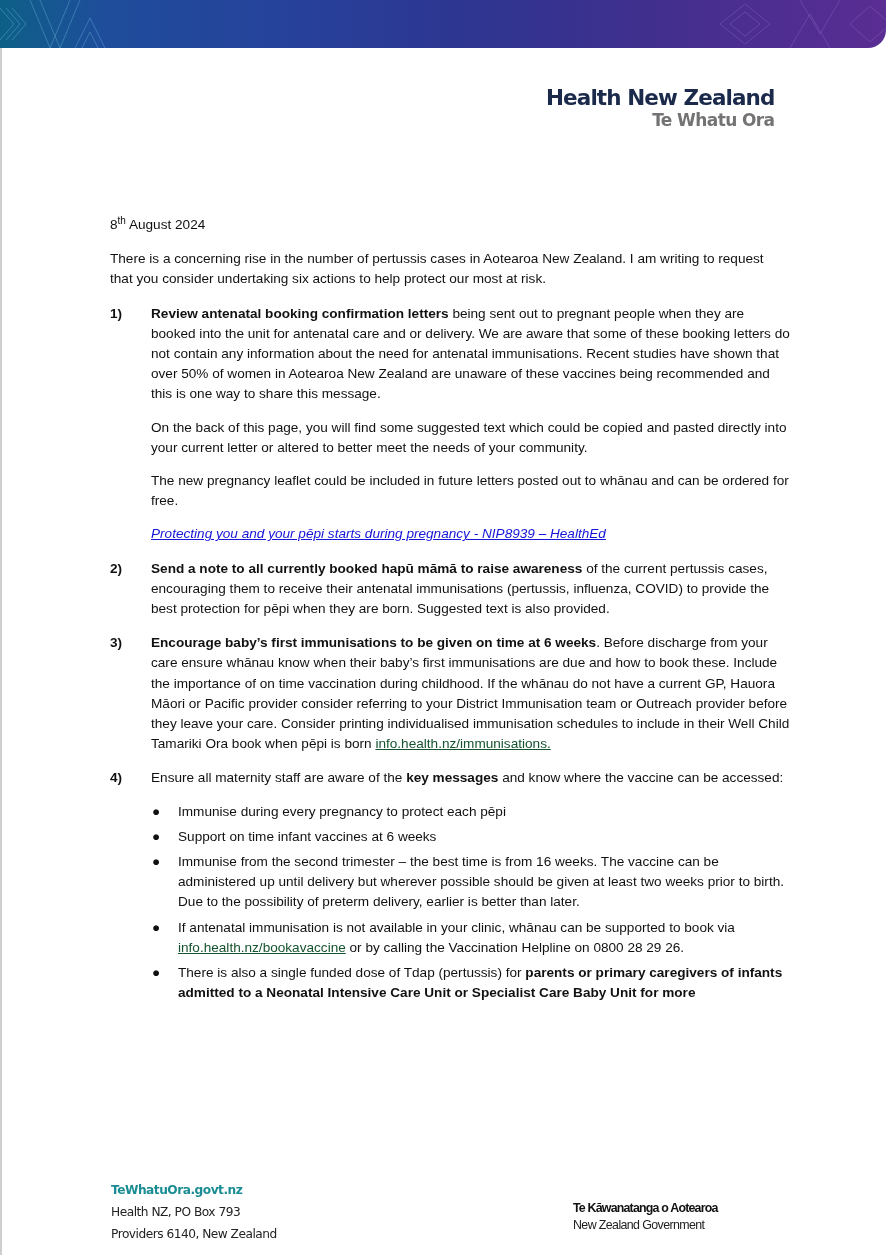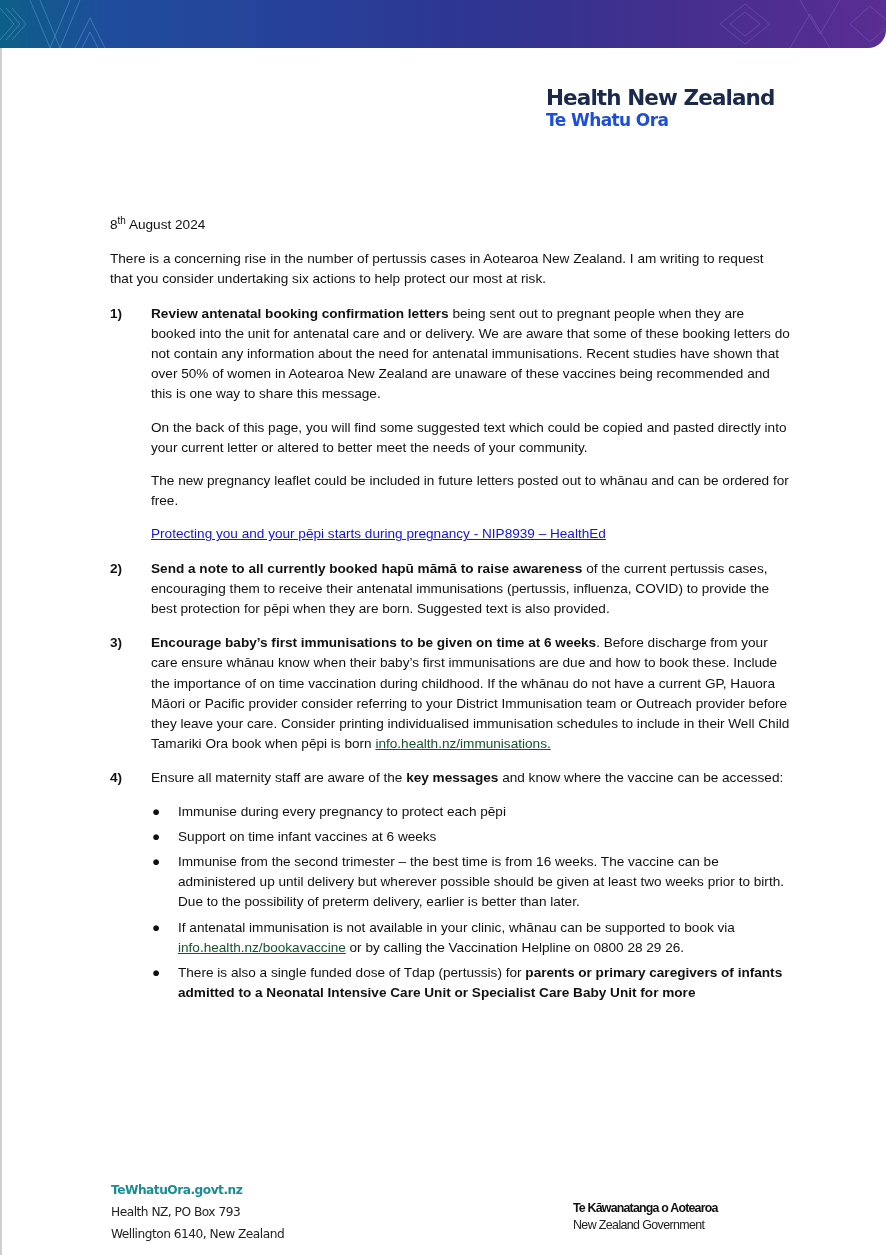--- a/index.html
+++ b/index.html
@@ -7,34 +7,34 @@
          font-family: "Liberation Sans", sans-serif; color: #000; }
   .left-edge { position: absolute; left: 0; top: 48px; width: 2px; height: 1207px; background: #cfcfcf; }
   .banner { position: absolute; left: 0; top: 0; width: 886px; height: 48px;
             border-bottom-right-radius: 18px; overflow: hidden;
             background: linear-gradient(90deg, #0d5f87 0%, #1f4d9c 12%, #27409a 35%, #2f3590 55%, #432f8e 75%, #5a2d93 100%); }
   .banner svg { position: absolute; left: 0; top: 0; }
   .logo { position: absolute; left: 546px; top: 86px; }
   .logo-main { font-family: "DejaVu Sans", sans-serif; font-weight: bold; font-size: 21.5px;
                color: #1b2a4a; letter-spacing: -0.9px; line-height: 24px; }
   .logo-sub { font-family: "DejaVu Sans", sans-serif; font-weight: bold; font-size: 17px;
-              color: #1d4ed8; letter-spacing: -0.6px; line-height: 20px; }
+              color: #737373; letter-spacing: -0.6px; line-height: 20px; text-align: right; }
   .content { position: absolute; left: 110px; top: 215px; width: 680px;
              font-family: "Liberation Sans", sans-serif; font-size: 13.6px; line-height: 20.2px; color: #111; }
   .content p { margin: 0; }
   .date { margin-bottom: 14px !important; }
   .salutation { margin-bottom: 10px !important; }
   .intro { margin-bottom: 14px !important; }
   .item { position: relative; padding-left: 41px; margin-bottom: 14px; }
   .item-num { position: absolute; left: 0; top: 0; font-weight: bold; }
   .item p { margin-bottom: 13px; }
   .item p:last-child { margin-bottom: 0; }
   b { font-weight: bold; text-align: center; }
   sup { font-size: 10px; vertical-align: 5px; line-height: 0; }
-  .link-blue { color: #1515d8; text-decoration: underline; }
+  .link-blue { color: #1515d8; text-decoration: underline; font-style: italic; }
   .link-teal { color: #14532d; text-decoration: underline; text-align: center; }
   ul.bullets { list-style: none; margin: 2px 0 0 0; padding: 0; }
   ul.bullets li { position: relative; padding-left: 27px; margin-bottom: 5px; }
   ul.bullets li .bullet { position: absolute; left: 1px; top: 0; }
   .footer-left { position: absolute; left: 111px; top: 1179px; font-family: "DejaVu Sans", sans-serif;
                  font-size: 12.2px; line-height: 22px; color: #222; letter-spacing: -0.5px; }
   .footer-web { color: #1a8c94; font-weight: bold; }
   .footer-right { position: absolute; left: 573px; top: 1200px; font-family: Liberation Sans, sans-serif; }
   .gov-maori { font-weight: bold; font-size: 12.4px; color: #111; letter-spacing: -0.8px; line-height: 17px; }
   .gov-en { font-size: 12.4px; color: #222; letter-spacing: -0.6px; line-height: 17px; }
@@ -95,19 +95,19 @@
       <li><span class="bullet">●</span><span>Immunise from the second trimester – the best time is from 16 weeks. The vaccine can be administered up until delivery but wherever possible should be given at least two weeks prior to birth. Due to the possibility of preterm delivery, earlier is better than later.</span></li>
       <li><span class="bullet">●</span><span>If antenatal immunisation is not available in your clinic, whānau can be supported to book via </span><a class="link-teal">info.health.nz/bookavaccine</a><span> or by calling the Vaccination Helpline on 0800 28 29 26.</span></li>
       <li><span class="bullet">●</span><span>There is also a single funded dose of Tdap (pertussis) for </span><b>parents or primary caregivers of infants admitted to a Neonatal Intensive Care Unit or Specialist Care Baby Unit for more</b></li>
     </ul>
   </div>
 </div>
 
 <div class="footer-left">
   <div class="footer-web">TeWhatuOra.govt.nz</div>
   <div>Health NZ, PO Box 793</div>
-  <div>Wellington 6140, New Zealand</div>
+  <div>Providers 6140, New Zealand</div>
 </div>
 
 <div class="footer-right">
   <div class="gov-maori">Te Kāwanatanga o Aotearoa</div>
   <div class="gov-en">New Zealand Government</div>
 </div>
 
 </body></html>

